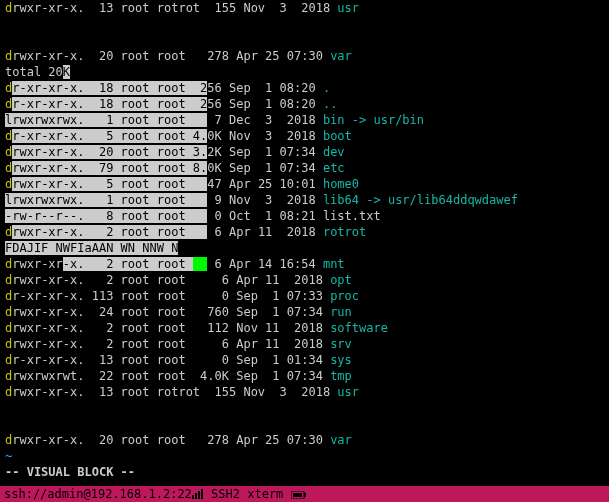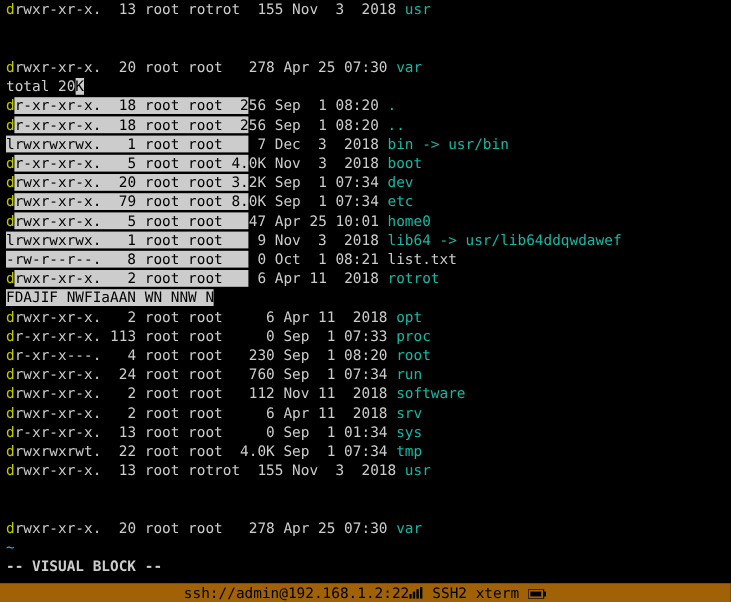--- a/index.html
+++ b/index.html
@@ -4,21 +4,21 @@
 <style>
   html,body{margin:0;padding:0;background:#000;color:#ccc;font-family:Menlo,Consolas,monospace;font-size:12px;line-height:16px;width:609px;height:502px;overflow:hidden}
   .term{position:relative;padding:0 5px}
   .line{white-space:pre}
   .y{color:#c5c800}
   .c{color:#14b8a6}
   .sel{background:#ccc;color:#000}
   .cursor{background:#00fa00}
   .tilde{color:#1cb6ff}
   .bold{font-weight:bold}
-  .status{position:absolute;bottom:0;left:0;right:0;background:#a16207;color:#000;padding:0 4px;display:flex;justify-content:center}
+  .status{position:absolute;bottom:0;left:0;right:0;background:#be185d;color:#000;padding:0 4px;display:flex;justify-content:flex-start}
   .status-left{overflow:hidden;text-overflow:ellipsis}
   svg{vertical-align:-1px}
 </style>
 </head>
 <body>
 
 <div class="term" id="term">
     <div class="line"><span class="y">d</span><span>rwxr-xr-x.  13 root rotrot  155 Nov  3  2018 </span><span class="c">usr</span></div>
     <div class="line"><span> </span></div>
     <div class="line"><span> </span></div>
@@ -28,23 +28,23 @@
     <div class="line"><span class="y">d</span><span class="sel">r-xr-xr-x.  18 root root  2</span><span>56 Sep  1 08:20 </span><span class="c">..</span></div>
     <div class="line"><span class="sel">lrwxrwxrwx.   1 root root   </span><span> 7 Dec  3  2018 </span><span class="c">bin -&gt; usr/bin</span></div>
     <div class="line"><span class="y">d</span><span class="sel">r-xr-xr-x.   5 root root 4.</span><span>0K Nov  3  2018 </span><span class="c">boot</span></div>
     <div class="line"><span class="y">d</span><span class="sel">rwxr-xr-x.  20 root root 3.</span><span>2K Sep  1 07:34 </span><span class="c">dev</span></div>
     <div class="line"><span class="y">d</span><span class="sel">rwxr-xr-x.  79 root root 8.</span><span>0K Sep  1 07:34 </span><span class="c">etc</span></div>
     <div class="line"><span class="y">d</span><span class="sel">rwxr-xr-x.   5 root root   </span><span>47 Apr 25 10:01 </span><span class="c">home0</span></div>
     <div class="line"><span class="sel">lrwxrwxrwx.   1 root root   </span><span> 9 Nov  3  2018 </span><span class="c">lib64 -&gt; usr/lib64ddqwdawef</span></div>
     <div class="line"><span class="sel">-rw-r--r--.   8 root root   </span><span> 0 Oct  1 08:21 list.txt</span></div>
     <div class="line"><span class="y">d</span><span class="sel">rwxr-xr-x.   2 root root   </span><span> 6 Apr 11  2018 </span><span class="c">rotrot</span></div>
     <div class="line"><span class="sel">FDAJIF NWFIaAAN WN NNW N</span></div>
+    <div class="line"><span class="y">d</span><span>rwxr-xr</span><span class="sel">-x.   2 root root </span><span class="cursor">  </span><span> 6 Apr 14 16:54 </span><span class="c">mnt</span></div>
     <div class="line"><span class="y">d</span><span>rwxr-xr-x.   2 root root     6 Apr 11  2018 </span><span class="c">opt</span></div>
     <div class="line"><span class="y">d</span><span>r-xr-xr-x. 113 root root     0 Sep  1 07:33 </span><span class="c">proc</span></div>
-    <div class="line"><span class="y">d</span><span>r-xr-x---.   4 root root   230 Sep  1 08:20 </span><span class="c">root</span></div>
     <div class="line"><span class="y">d</span><span>rwxr-xr-x.  24 root root   760 Sep  1 07:34 </span><span class="c">run</span></div>
     <div class="line"><span class="y">d</span><span>rwxr-xr-x.   2 root root   112 Nov 11  2018 </span><span class="c">software</span></div>
     <div class="line"><span class="y">d</span><span>rwxr-xr-x.   2 root root     6 Apr 11  2018 </span><span class="c">srv</span></div>
     <div class="line"><span class="y">d</span><span>r-xr-xr-x.  13 root root     0 Sep  1 01:34 </span><span class="c">sys</span></div>
     <div class="line"><span class="y">d</span><span>rwxrwxrwt.  22 root root  4.0K Sep  1 07:34 </span><span class="c">tmp</span></div>
     <div class="line"><span class="y">d</span><span>rwxr-xr-x.  13 root rotrot  155 Nov  3  2018 </span><span class="c">usr</span></div>
     <div class="line"><span> </span></div>
     <div class="line"><span> </span></div>
     <div class="line"><span class="y">d</span><span>rwxr-xr-x.  20 root root   278 Apr 25 07:30 </span><span class="c">var</span></div>
     <div class="line"><span class="tilde">~</span></div>

